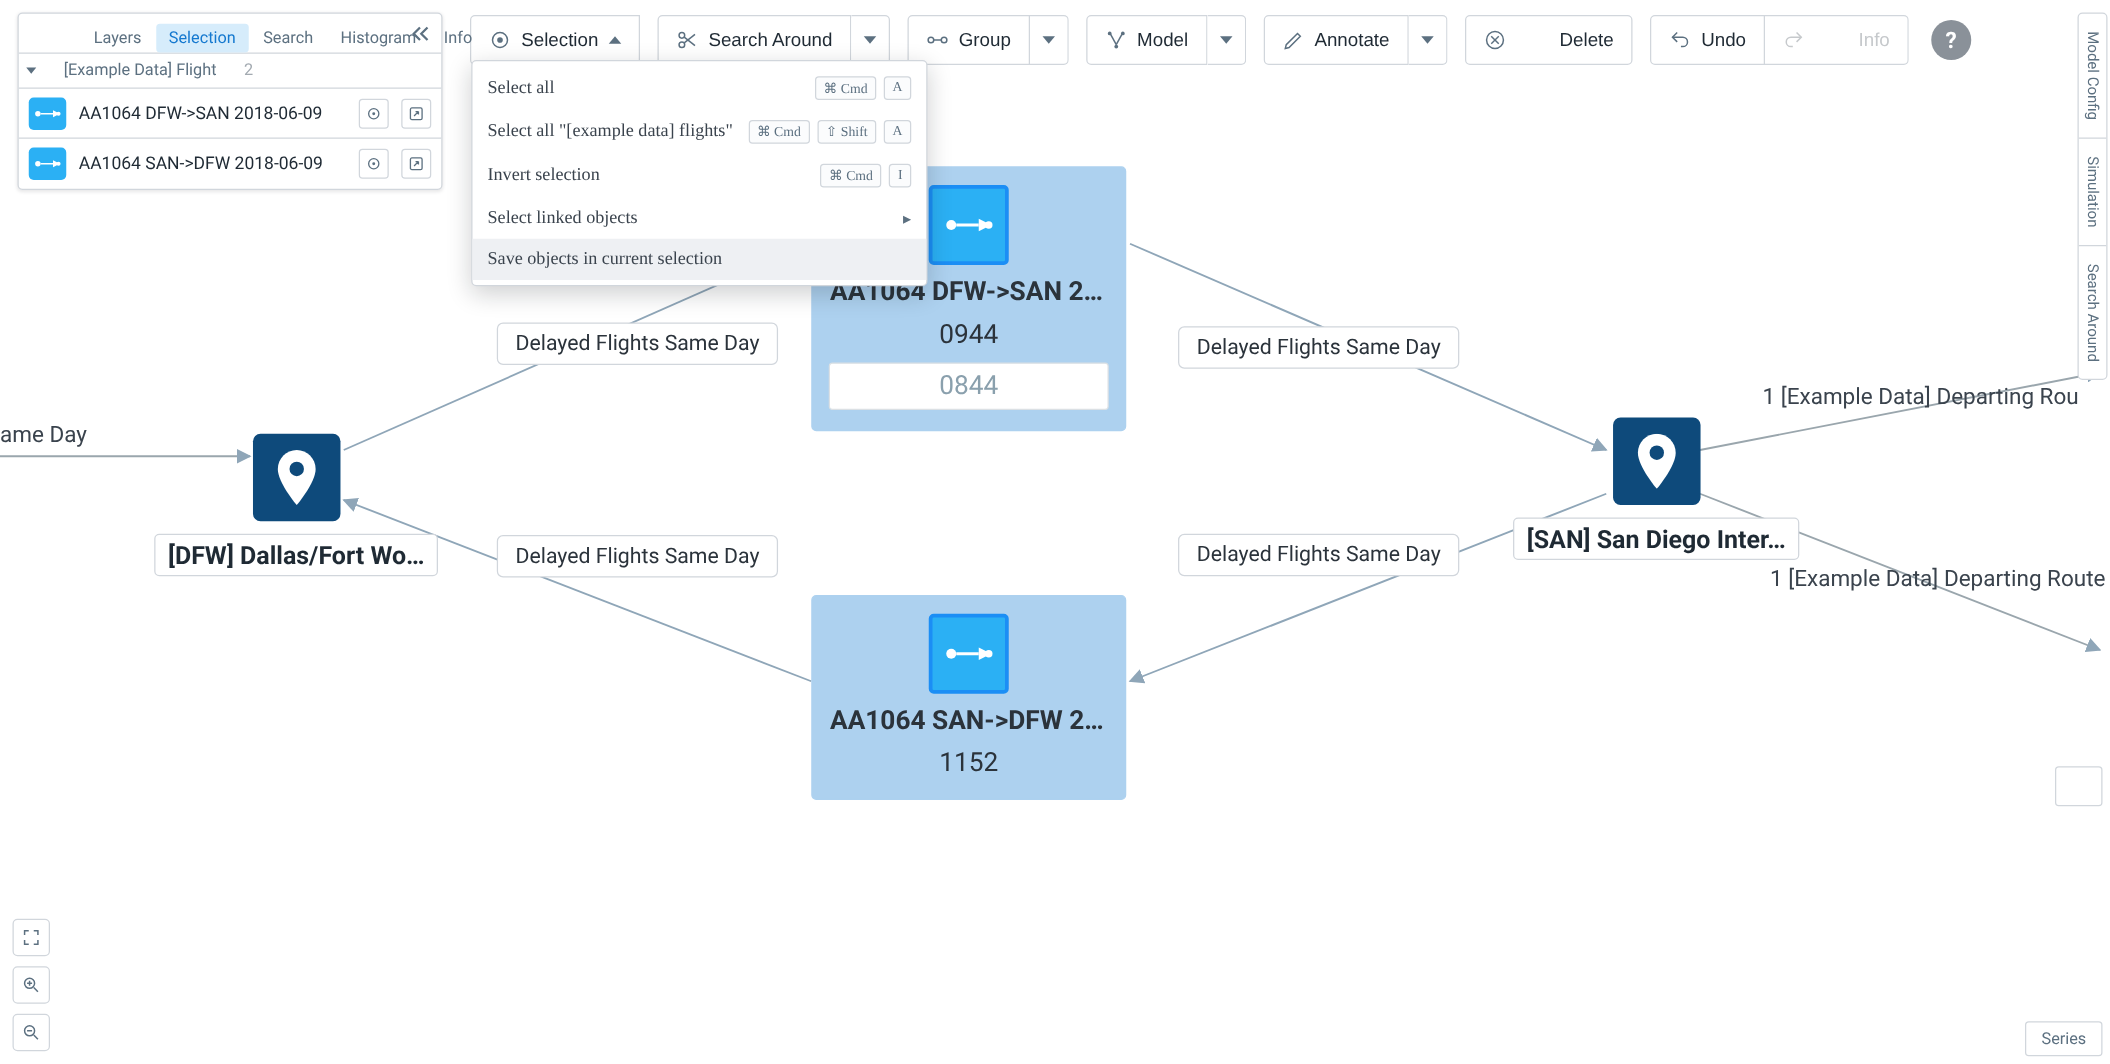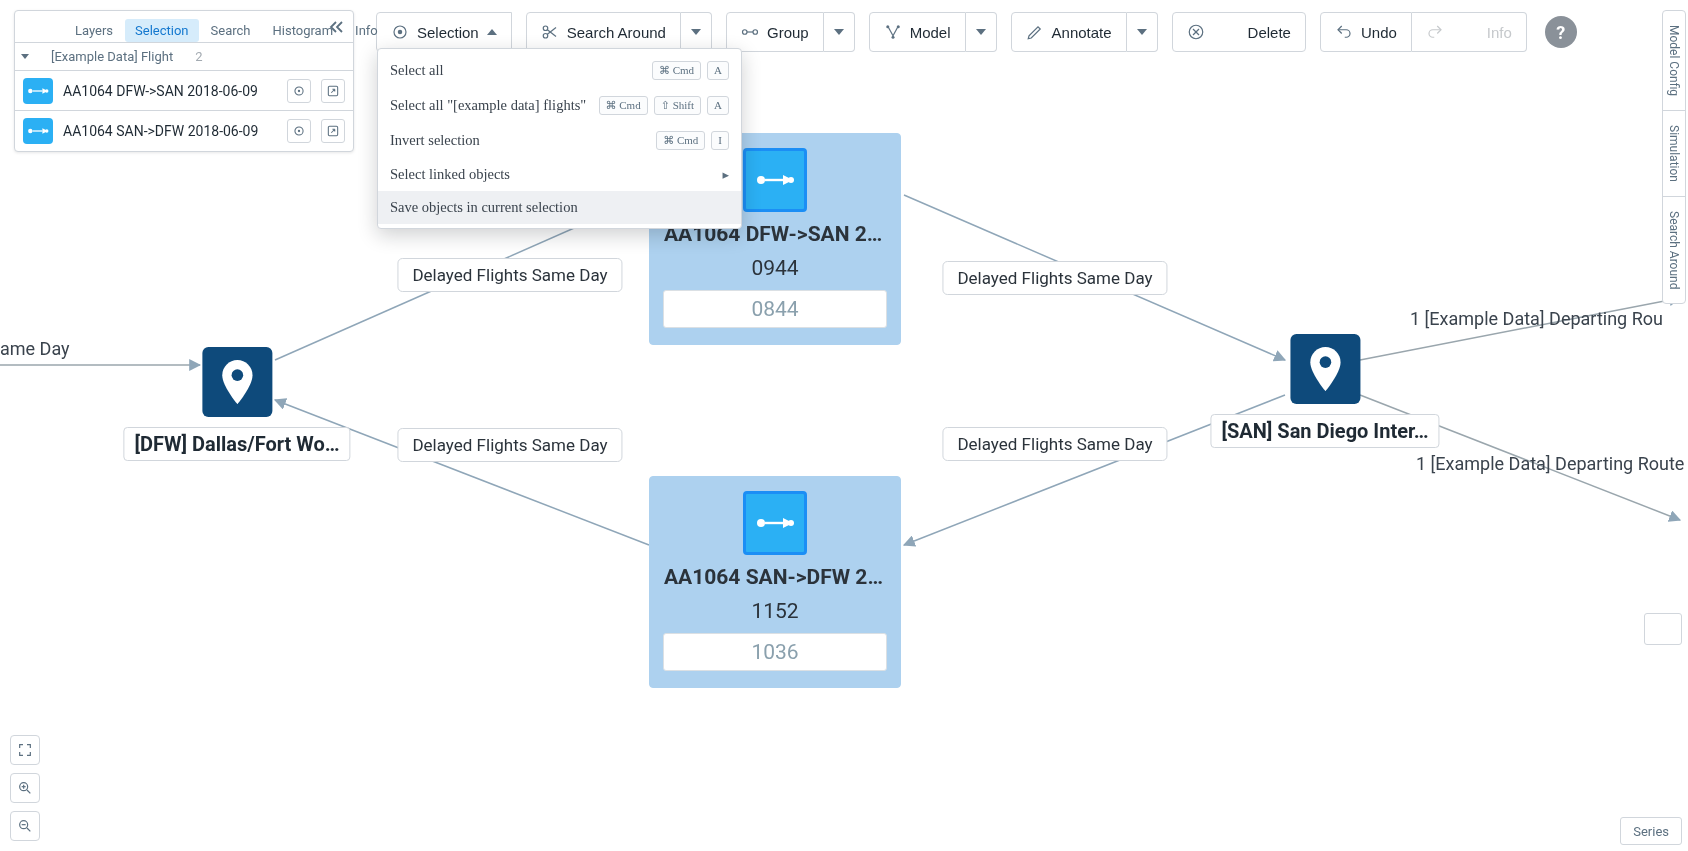--- a/index.html
+++ b/index.html
@@ -234,21 +234,20 @@
     <span class="icon">
       <svg class="flight-glyph" width="40" height="20" viewBox="0 0 40 20">
           <circle cx="6" cy="10" r="4"></circle>
           <line x1="10" y1="10" x2="28" y2="10"></line>
           <polygon points="28,5 38,10 28,15"></polygon>
           <circle cx="36" cy="10" r="3"></circle>
         </svg>
     </span>
     <div class="title">AA1064 SAN-&gt;DFW 20…</div>
     <div class="val1">1152</div>
-    <div class="val2box"><span class="val2">1036</span></div>
   </div>
 </div>
 
 <div class="toolbar">
   <div class="tb-group">
     <button class="tb-btn first">
       <span class="tb-icon">
           <svg width="18" height="18" viewBox="0 0 24 24">
             <circle cx="12" cy="12" r="8"></circle>
             <circle cx="12" cy="12" r="3" fill="currentColor" stroke="none"></circle>

